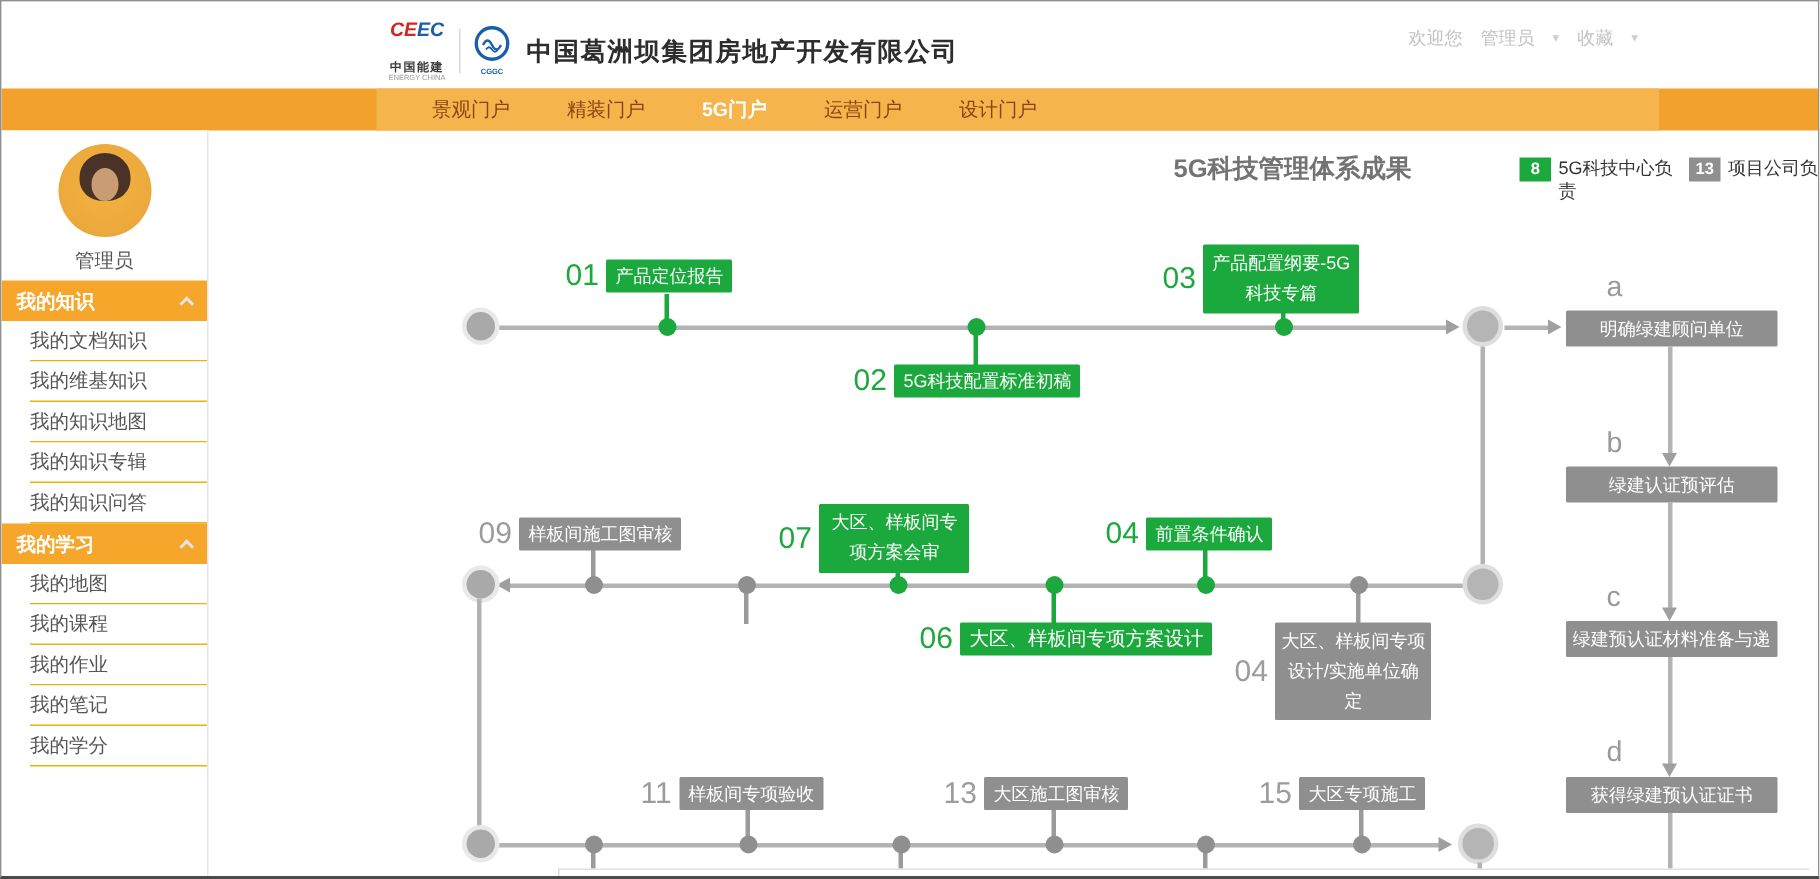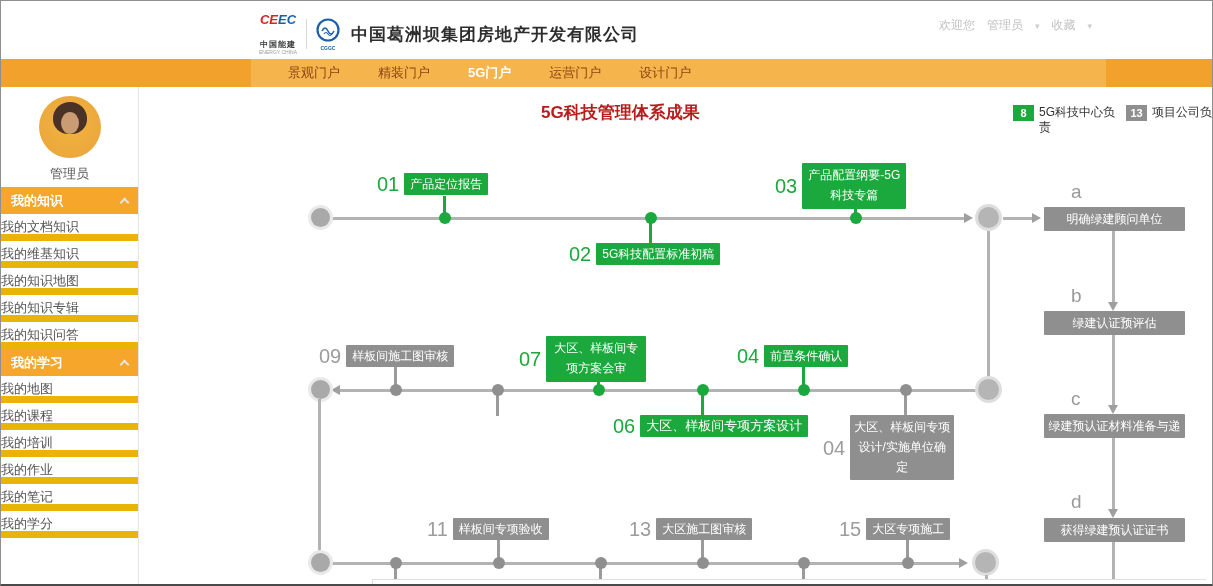--- a/index.html
+++ b/index.html
@@ -40,25 +40,25 @@
   .avatar::before { content:""; position:absolute; left:14px; top:6px; width:34px; height:32px;
                     background:#4a3226; border-radius:50% 50% 45% 45%; }
   .avatar::after { content:""; position:absolute; left:22px; top:16px; width:18px; height:22px;
                    background:#c99c74; border-radius:50%; }
   .profile-name { font-size:13px; color:#555; margin-top:7px; }
   .side-section-header { height:27px; background:#f5a62b; color:#fff; font-size:13px; font-weight:bold;
                          line-height:27px; padding-left:10px; position:relative; cursor:pointer; }
   .side-section-header .chev { position:absolute; right:10px; top:12px; width:7px; height:7px;
                          border-left:2px solid #e4e4e4; border-top:2px solid #e4e4e4; transform:rotate(45deg); }
   .side-item { height:27px; line-height:26px; font-size:13px; color:#555; 
-               border-bottom:7px solid #eab308; cursor:pointer; background:#fff; }
-
-  
-  .main-title { position:absolute; left:540px; top:100px; width:400px; text-align:left;
-                font-size:17px; font-weight:bold; color:#b91c1c; }
+               border-bottom:1px solid #eab308; cursor:pointer; background:#fff;margin-left:19px; }
+
+  
+  .main-title { position:absolute; left:540px; top:100px; width:400px; text-align:right;
+                font-size:17px; font-weight:bold; color:#737373; }
   .legend { position:absolute; left:1012px; top:104px; width:196px; display:flex; gap:9px; }
   .legend-item { display:flex; gap:5px; align-items:flex-start; }
   .legend-badge { width:21px; height:16px; line-height:16px; text-align:center; color:#fff;
                   font-size:11px; font-weight:bold; flex:0 0 auto; }
   .legend-badge.green { background:#1ba83c; }
   .legend-badge.gray  { background:#8f8f8f; }
   .legend-label { font-size:12px; color:#333; width:78px; line-height:1.25; }
 
   
   .hline { position:absolute; height:3px; background:#b3b3b3; }
@@ -148,21 +148,20 @@
     <div class="side-item">我的维基知识</div>
     <div class="side-item">我的知识地图</div>
     <div class="side-item">我的知识专辑</div>
     <div class="side-item">我的知识问答</div>
     <div class="side-section-header">
       <span>我的学习</span>
       <span class="chev"></span>
     </div>
     <div class="side-item">我的地图</div>
     <div class="side-item">我的课程</div>
-    <div class="side-item">我的培训</div>
     <div class="side-item">我的作业</div>
     <div class="side-item">我的笔记</div>
     <div class="side-item">我的学分</div>
   </div>
 
   <div class="main-title">5G科技管理体系成果</div>
   <div class="legend">
     <div class="legend-item">
       <span class="legend-badge green">8</span>
       <span class="legend-label">5G科技中心负责</span>

